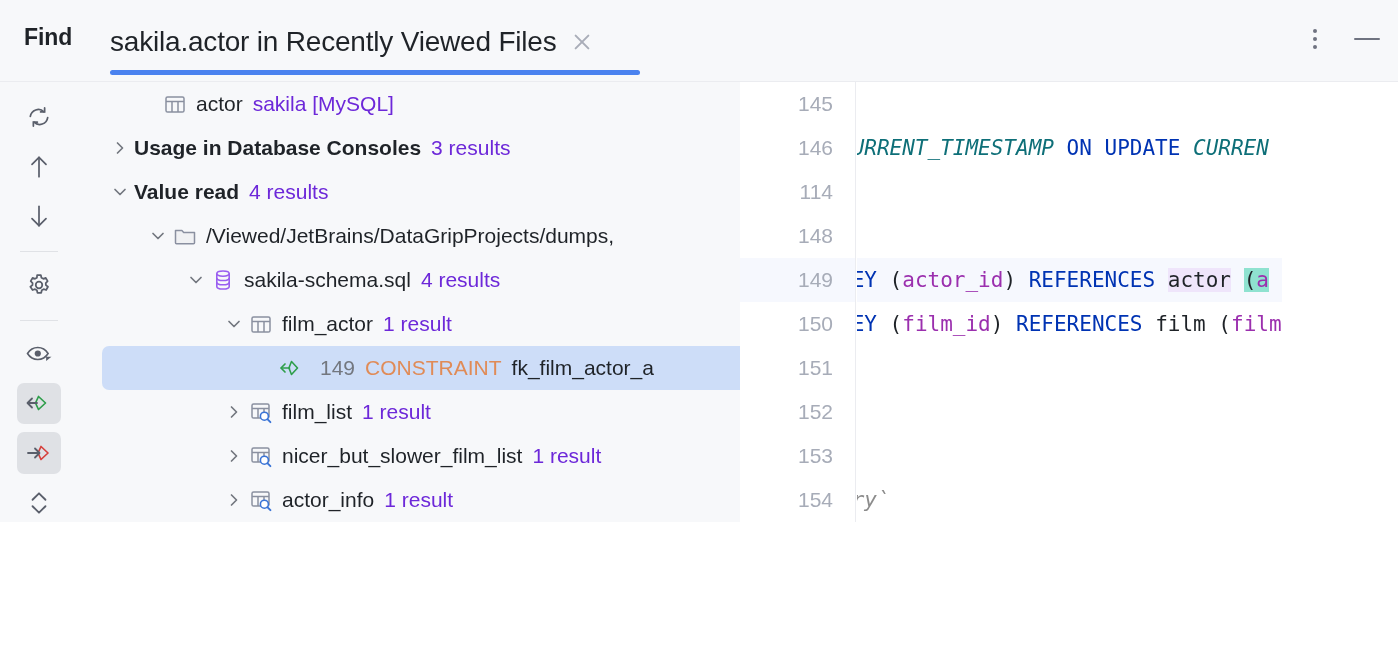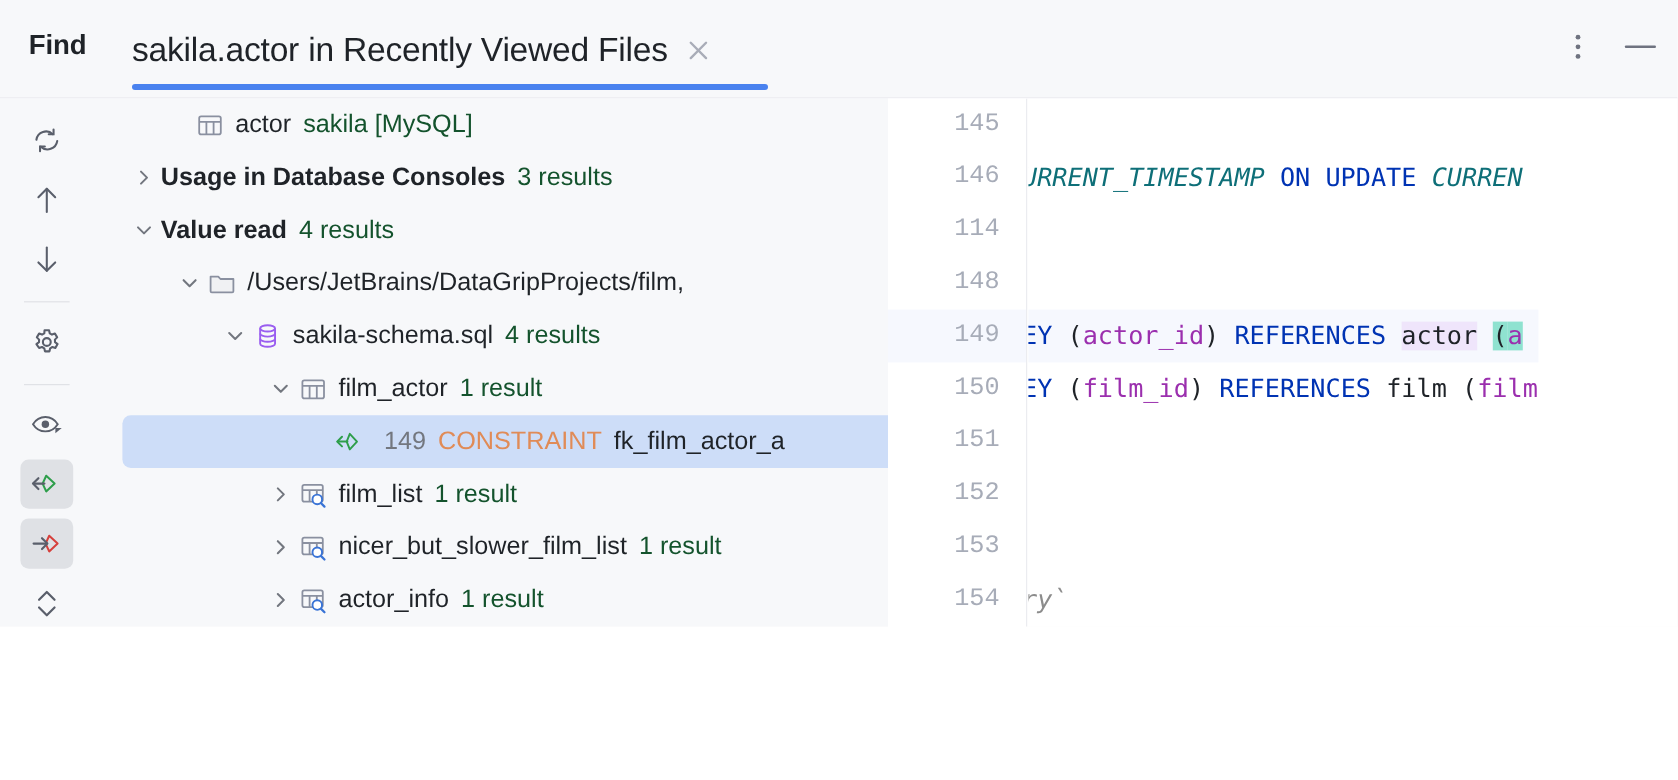--- a/index.html
+++ b/index.html
@@ -202,21 +202,21 @@
     font-size: 21px;
     font-weight: bold;
     color: #1f2328;
   }
   .label-plain {
     font-size: 21px;
     color: #1f2328;
   }
   .label-muted {
     font-size: 21px;
-    color: #14532d;
+    color: #6d28d9;
     margin-left: 10px;
   }
   .kw-constraint {
     font-size: 21px;
     color: #e08b57;
     margin-left: 10px;
   }
   .linenum {
     font-size: 21px;
     color: #73777f;
@@ -261,21 +261,21 @@
     white-space: pre;
     font-family: "DejaVu Sans Mono", monospace;
     font-size: 21px;
   }
   .eline.current { background: #f6f8fe; }
   .gnum {
     height: 44px;
     line-height: 44px;
     text-align: right;
     padding-right: 22px;
-    font-family: Liberation Mono, monospace;
+    font-family: Liberation Sans, sans-serif;
     font-size: 21px;
     color: #a7acb8;
     box-sizing: border-box;
   }
   .gnum.current { background: #f6f8fe; }
   .code-inner {
     position: absolute;
     left: -18px;
     top: 0;
     white-space: pre;
@@ -437,21 +437,21 @@
       <span class="twisty">
         <svg width="18" height="18" viewBox="0 0 18 18" fill="none" stroke="#73777f" stroke-width="1.7" stroke-linecap="round" stroke-linejoin="round">
             <path d="M4 6.5 9 11.5l5-5"></path>
           </svg>
       </span>
       <span class="node-icon">
         <svg width="24" height="22" viewBox="0 0 24 22" fill="#f0f1f3" stroke="#8a90a0" stroke-width="1.5" stroke-linejoin="round">
           <path d="M2.5 5.5h6.4l1.8 2h10.8v10.2a1 1 0 0 1-1 1H3.5a1 1 0 0 1-1-1z"></path>
         </svg>
       </span>
-      <span class="label-plain">/Users/JetBrains/DataGripProjects/film,</span>
+      <span class="label-plain">/Viewed/JetBrains/DataGripProjects/dumps,</span>
     </div>
 
     <div class="row" style="padding-left:104px;">
       <span class="twisty">
         <svg width="18" height="18" viewBox="0 0 18 18" fill="none" stroke="#73777f" stroke-width="1.7" stroke-linecap="round" stroke-linejoin="round">
             <path d="M4 6.5 9 11.5l5-5"></path>
           </svg>
       </span>
       <span class="node-icon">
         <svg width="22" height="24" viewBox="0 0 22 24" fill="none" stroke="#9a5ef0" stroke-width="1.6">

